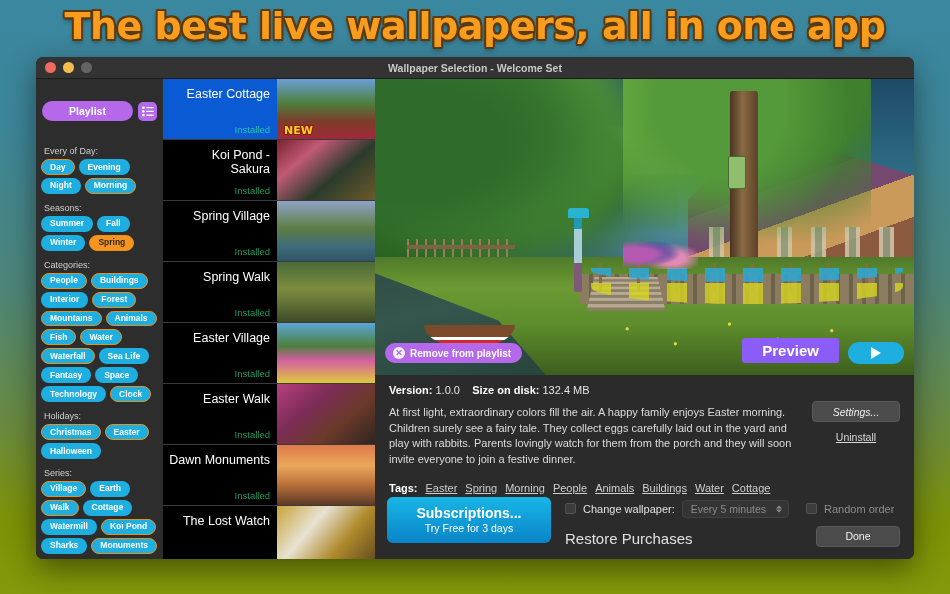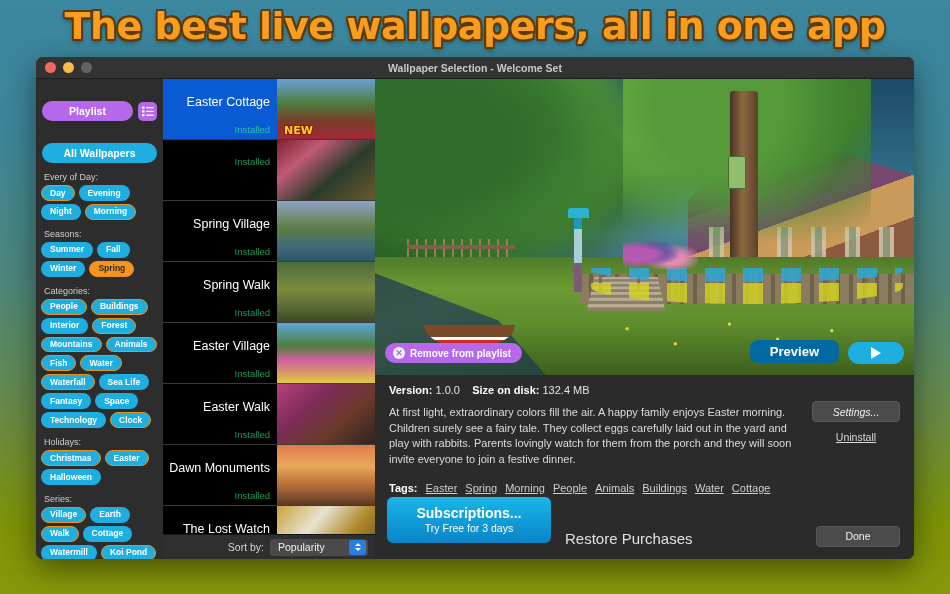--- a/index.html
+++ b/index.html
@@ -94,21 +94,21 @@
     display: flex; flex-direction: column;
   }
   .list-scroll { flex: 1; overflow: hidden; }
   .wp-item {
     height: 61px; display: flex; align-items: stretch;
     border-bottom: 1px solid #3a3a3a; background: #000;
     cursor: pointer; position: relative;
   }
   .wp-item.selected { background: #0a5bd3; }
   .wp-info {
-    flex: 1; padding: 16px 7px 4px 6px; display: flex;
+    flex: 1; padding: 8px 7px 4px 6px; display: flex;
     flex-direction: column; justify-content: space-between; align-items: flex-end;
     text-align: right; overflow: hidden;
   }
   .wp-name { font-size: 12.5px; color: #ffffff; line-height: 1.12; }
   .wp-status { font-size: 9.5px; color: #1f9a5e; }
   .wp-item.selected .wp-status { color: #27c2b0; }
   .wp-thumb { width: 98px; height: 100%; position: relative; overflow: hidden; }
   .badge-new {
     position: absolute; left: 2px; bottom: 1px;
     font-family: "DejaVu Sans", sans-serif;
@@ -234,22 +234,22 @@
     background: #b569ea; color: #fff; border-radius: 11px;
     font-size: 10px; font-weight: bold; padding: 4px 11px 4px 8px;
     display: flex; align-items: center; gap: 5px; cursor: pointer;
   }
   .x-circle {
     width: 12px; height: 12px; border-radius: 50%; background: #f2f2f2;
     color: #b569ea; font-size: 9px; line-height: 12px; text-align: center; font-weight: bold;
   }
   .pv-btn-preview {
     position: absolute; right: 75px; bottom: 12px;
-    background: #0369a1; color: #fff; border-radius: 8px;
-    font-size: 13px; font-weight: bold; padding: 4px 20px; cursor: pointer;
+    background: #8b5cf6; color: #fff; border-radius: 3px;
+    font-size: 15px; font-weight: bold; padding: 4px 20px; cursor: pointer;
   }
   .pv-btn-play {
     position: absolute; right: 10px; bottom: 11px;
     background: #1eafe0; border-radius: 11px; width: 56px; height: 22px;
     display: flex; align-items: center; justify-content: center; cursor: pointer;
   }
   .tri { width: 0; height: 0; border-top: 6px solid transparent; border-bottom: 6px solid transparent; border-left: 10px solid #fff; }
 
   
   .info { padding: 9px 14px 0 14px; position: relative; flex: 1; }
@@ -325,21 +325,20 @@
           <svg width="12" height="11" viewBox="0 0 12 11" aria-hidden="true">
             <rect x="0" y="0.5" width="2.6" height="2.2" rx="0.6" fill="#fff"></rect>
             <rect x="4.2" y="0.9" width="7.6" height="1.4" rx="0.6" fill="#fff"></rect>
             <rect x="0" y="4.3" width="2.6" height="2.2" rx="0.6" fill="#fff"></rect>
             <rect x="4.2" y="4.7" width="7.6" height="1.4" rx="0.6" fill="#fff"></rect>
             <rect x="0" y="8.1" width="2.6" height="2.2" rx="0.6" fill="#fff"></rect>
             <rect x="4.2" y="8.5" width="7.6" height="1.4" rx="0.6" fill="#fff"></rect>
           </svg>
         </div>
       </div>
-      <div class="pill-all">All Wallpapers</div>
 
       <div id="filter-groups">
           <div class="grp-label">Every of Day:</div>
           <div class="tagwrap">
             <span class="tag bordered">Day</span>
             <span class="tag">Evening</span>
             <span class="tag">Night</span>
             <span class="tag bordered">Morning</span>
           </div>
           <div class="grp-label">Seasons:</div>
@@ -392,20 +391,21 @@
             <div class="wp-info">
               <div class="wp-name">Easter Cottage</div>
               <div class="wp-status">Installed</div>
             </div>
             <div class="wp-thumb" style="background: linear-gradient(rgb(107, 159, 214) 0%, rgb(78, 127, 62) 40%, rgb(123, 61, 42) 70%, rgb(163, 40, 58) 100%);">
               <span class="badge-new">NEW</span>
             </div>
           </div>
           <div class="wp-item">
             <div class="wp-info">
+              <div class="wp-name">Koi Pond - Sakura</div>
               <div class="wp-status">Installed</div>
             </div>
             <div class="wp-thumb" style="background: linear-gradient(140deg, rgb(122, 34, 48) 0%, rgb(192, 90, 118) 28%, rgb(43, 59, 43) 60%, rgb(107, 90, 44) 100%);"></div>
           </div>
           <div class="wp-item">
             <div class="wp-info">
               <div class="wp-name">Spring Village</div>
               <div class="wp-status">Installed</div>
             </div>
             <div class="wp-thumb" style="background: linear-gradient(rgb(143, 163, 198) 0%, rgb(94, 126, 68) 45%, rgb(63, 107, 122) 75%, rgb(46, 85, 102) 100%);"></div>
@@ -439,30 +439,20 @@
             <div class="wp-thumb" style="background: linear-gradient(rgb(224, 122, 74) 0%, rgb(232, 168, 92) 35%, rgb(194, 118, 60) 62%, rgb(93, 58, 38) 100%);"></div>
           </div>
           <div class="wp-item">
             <div class="wp-info">
               <div class="wp-name">The Lost Watch</div>
               <div class="wp-status"></div>
             </div>
             <div class="wp-thumb" style="background: linear-gradient(130deg, rgb(201, 164, 58) 0%, rgb(232, 226, 210) 35%, rgb(176, 138, 44) 65%, rgb(94, 74, 30) 100%);"></div>
           </div>
         </div>
-      <div class="sortbar">
-        <span class="lbl">Sort by:</span>
-        <div class="select">
-          <span>Popularity</span>
-          <span class="stepper">
-              <i class="up"></i>
-              <i class="dn"></i>
-            </span>
-        </div>
-      </div>
     </div>
 
     <div class="detail">
 
       <div class="preview">
         <div class="pv-sky"></div>
         <div class="pv-clouds"></div>
         <div class="pv-treesL"></div>
         <div class="pv-house"></div>
         <div class="pv-porch"></div>
@@ -510,20 +500,33 @@
           <a class="link-uninstall">Uninstall</a>
         </div>
       </div>
 
       <div class="bottom">
         <div class="btn-subs">
           <span class="l1">Subscriptions...</span>
           <span class="l2">Try Free for 3 days</span>
         </div>
 
+        <div class="opts">
+          <span class="cb"></span>
+          <span class="opt-lbl">Change wallpaper:</span>
+          <span class="select-dim">
+            <span>Every 5 minutes</span>
+            <span class="chev">
+                <i class="up"></i>
+                <i class="dn"></i>
+              </span>
+          </span>
+          <span class="cb" style="margin-left:10px"></span>
+          <span class="opt-lbl dim">Random order</span>
+        </div>
 
         <div class="restore">Restore Purchases</div>
         <div class="btn-done">Done</div>
       </div>
 
     </div>
   </div>
 </div>
 
 </body></html>

